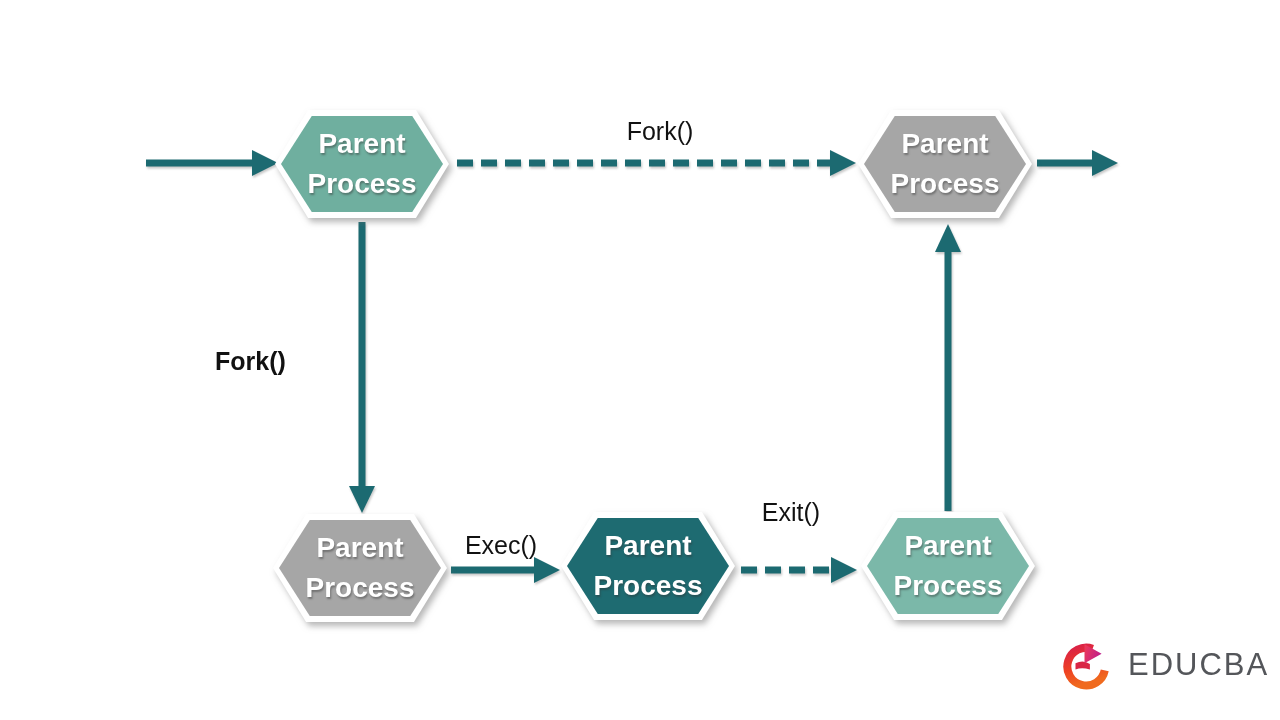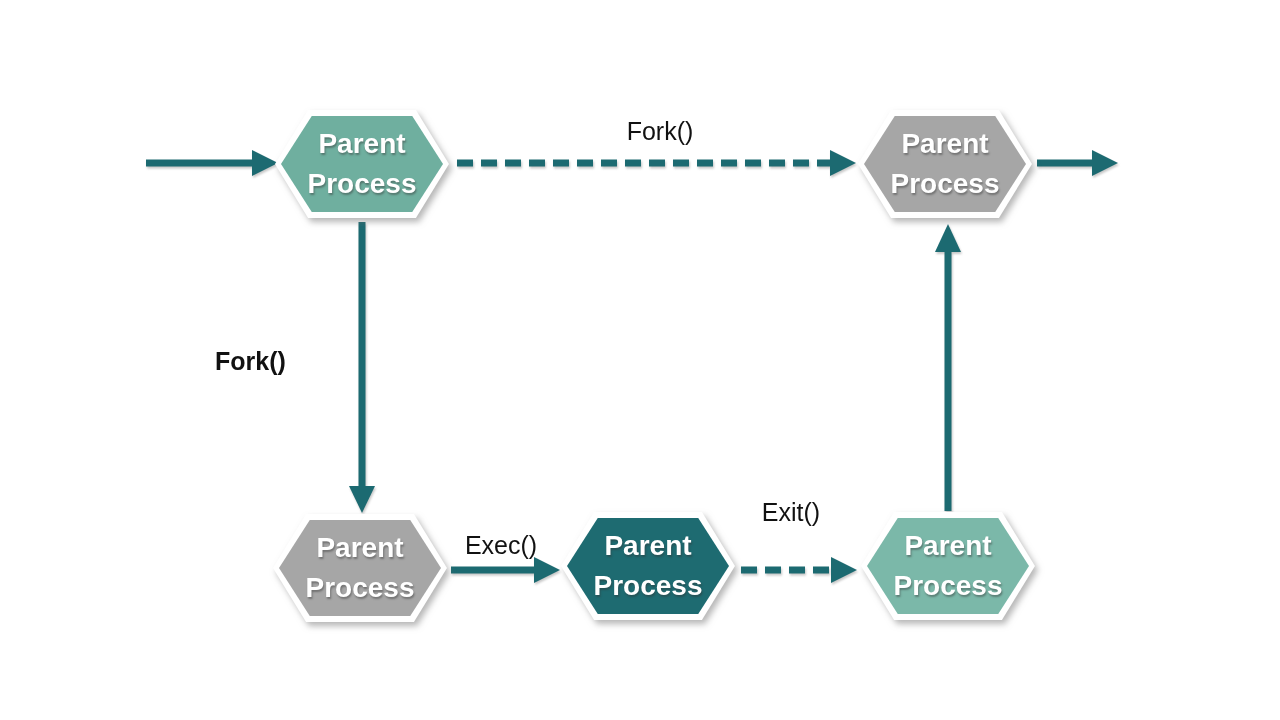--- a/index.html
+++ b/index.html
@@ -158,14 +158,33 @@
     <div class="hex-shape hex-clip"></div>
     <div class="hex-fill hex-clip" style="background: rgb(123, 184, 169);"></div>
     <div class="hex-label">Parent Process</div>
   </div>
 
   <div class="edge-label center" style="left:560px; top:117px; width:200px;">Fork()</div>
   <div class="edge-label right" style="left:215px; top:347px; width:118px;">Fork()</div>
   <div class="edge-label center" style="left:439px; top:518px; width:124px;margin-top:13px;">Exec()</div>
   <div class="edge-label center" style="left:729px; top:498px; width:124px;">Exit()</div>
 
+  <div class="logo">
+    <svg width="54" height="56" viewBox="0 0 60 62">
+      <defs>
+        <linearGradient id="ringGrad" x1="0" y1="0" x2="0.3" y2="1">
+          <stop offset="0%" stop-color="#D92048"></stop>
+          <stop offset="55%" stop-color="#EE4023"></stop>
+          <stop offset="100%" stop-color="#F06A1E"></stop>
+        </linearGradient>
+        <linearGradient id="triGrad" x1="0" y1="0" x2="1" y2="0.4">
+          <stop offset="0%" stop-color="#EF3A56"></stop>
+          <stop offset="100%" stop-color="#C01E8A"></stop>
+        </linearGradient>
+      </defs>
+      <path d="M 34 13 A 21 21 0 1 0 47.5 37" fill="none" stroke="url(#ringGrad)" stroke-width="9"></path>
+      <path d="M 15 29 Q 24 25 31 30 L 31 36 Q 22 33 15 36 Z" fill="#D92545"></path>
+      <path d="M 25 8 L 44 18.5 L 25 29 Z" fill="url(#triGrad)"></path>
+    </svg>
+    <span class="logo-text">EDUCBA</span>
+  </div>
 
 </div>
 
 </body></html>

